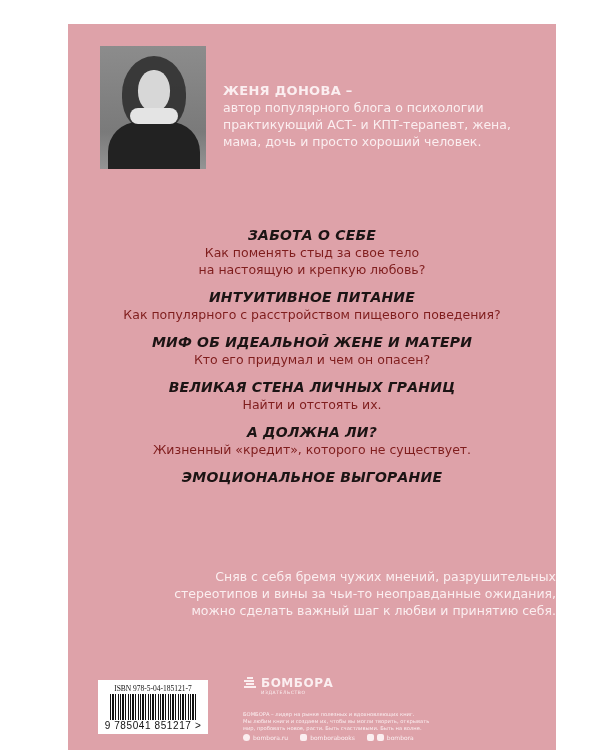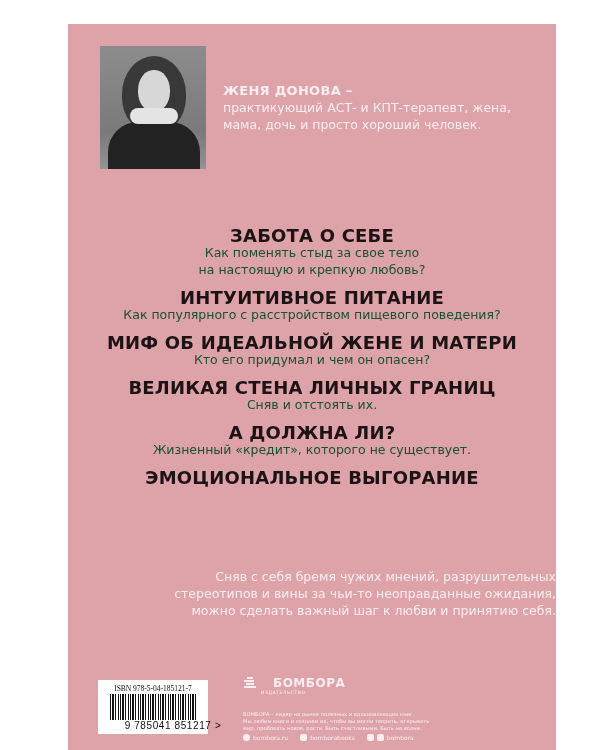--- a/index.html
+++ b/index.html
@@ -40,45 +40,45 @@
   }
   .author {
     position:absolute; left:155px; top:58px; width:340px;
     color:#fbeef0; font-size:12.5px; line-height:17px;
   }
   .author .name { font-weight:bold; font-size:13px; letter-spacing:0.3px; }
   .topics {
     position:absolute; left:0; top:203px; width:488px; text-align:center; color:#1c1414;
   }
   .topic { margin-bottom:11px; }
-  .topic .t { font-weight:bold; font-size:18px; line-height:17px; letter-spacing:0.2px; }
-  .topic .d { font-size:12.5px; line-height:17px; color:#14532d; }
+  .topic .t { font-weight:bold; font-size:14px; line-height:17px; letter-spacing:0.2px;font-style:italic; }
+  .topic .d { font-size:12.5px; line-height:17px; color:#7f1d1d; }
   .blurb {
     position:absolute; left:0; top:544px; width:488px; text-align:right;
     color:#fbeef0; font-size:12.5px; line-height:17px;
   }
   .isbn {
     position:absolute; left:30px; top:656px; width:110px; height:54px; background:#ffffff;
   }
   .isbn .label {
     position:absolute; left:0; top:4px; width:110px; text-align:center;
     font-family:Liberation Serif, serif; font-size:7.5px; color:#111;
   }
   .isbn .bars {
     position:absolute; left:12px; top:14px; width:86px; height:26px;
     background: repeating-linear-gradient(90deg, #111 0 1px, #fff 1px 2px, #111 2px 4px, #fff 4px 5px, #111 5px 6px, #fff 6px 8px, #111 8px 9px, #fff 9px 10px);
   }
   .isbn .num {
     position:absolute; left:0; top:40px; width:110px; text-align:center;
-    font-family:"Liberation Sans", sans-serif; font-size:10px; color:#111; letter-spacing:0.6px;padding-left:20px;
+    font-family:"Liberation Sans", sans-serif; font-size:10px; color:#111; letter-spacing:0.6px;
   }
   .publisher {
     position:absolute; left:175px; top:652px; color:#fbeef0;
   }
-  .pub-logo { display:flex; align-items:center; gap:16px;justify-content:flex-end; }
+  .pub-logo { display:flex; align-items:center; gap:4px;justify-content:flex-end; }
   .pub-icon {
     width:14px; height:14px; position:relative;
   }
   .pub-icon span { position:absolute; left:1px; height:2px; background:#fbeef0; }
   .pub-name { font-size:12px; font-weight:bold; letter-spacing:0.5px; line-height:12px; }
   .pub-sub { font-size:4.5px; letter-spacing:0.6px; margin-left:18px; line-height:6px; }
   .pub-text {
     position:absolute; left:175px; top:687px; width:300px; color:#fbeef0;
     font-size:5.2px; line-height:7px;
   }
@@ -96,41 +96,42 @@
   <div class="photo">
     <div class="bg"></div>
     <div class="hair"></div>
     <div class="face"></div>
     <div class="body"></div>
     <div class="hands"></div>
   </div>
 
   <div class="author">
     <div class="name">ЖЕНЯ ДОНОВА –</div>
+    <div>автор популярного блога о психологии</div>
     <div>практикующий АСТ- и КПТ-терапевт, жена,</div>
     <div>мама, дочь и просто хороший человек.</div>
   </div>
 
   <div class="topics">
     <div class="topic">
       <div class="t">ЗАБОТА О СЕБЕ</div>
       <div class="d">Как поменять стыд за свое тело</div>
       <div class="d">на настоящую и крепкую любовь?</div>
     </div>
     <div class="topic">
       <div class="t">ИНТУИТИВНОЕ ПИТАНИЕ</div>
       <div class="d">Как популярного с расстройством пищевого поведения?</div>
     </div>
     <div class="topic">
       <div class="t">МИФ ОБ ИДЕАЛЬНОЙ ЖЕНЕ И МАТЕРИ</div>
       <div class="d">Кто его придумал и чем он опасен?</div>
     </div>
     <div class="topic">
       <div class="t">ВЕЛИКАЯ СТЕНА ЛИЧНЫХ ГРАНИЦ</div>
-      <div class="d">Сняв и отстоять их.</div>
+      <div class="d">Найти и отстоять их.</div>
     </div>
     <div class="topic">
       <div class="t">А ДОЛЖНА ЛИ?</div>
       <div class="d">Жизненный «кредит», которого не существует.</div>
     </div>
     <div class="topic">
       <div class="t">ЭМОЦИОНАЛЬНОЕ ВЫГОРАНИЕ</div>
     </div>
   </div>
 

